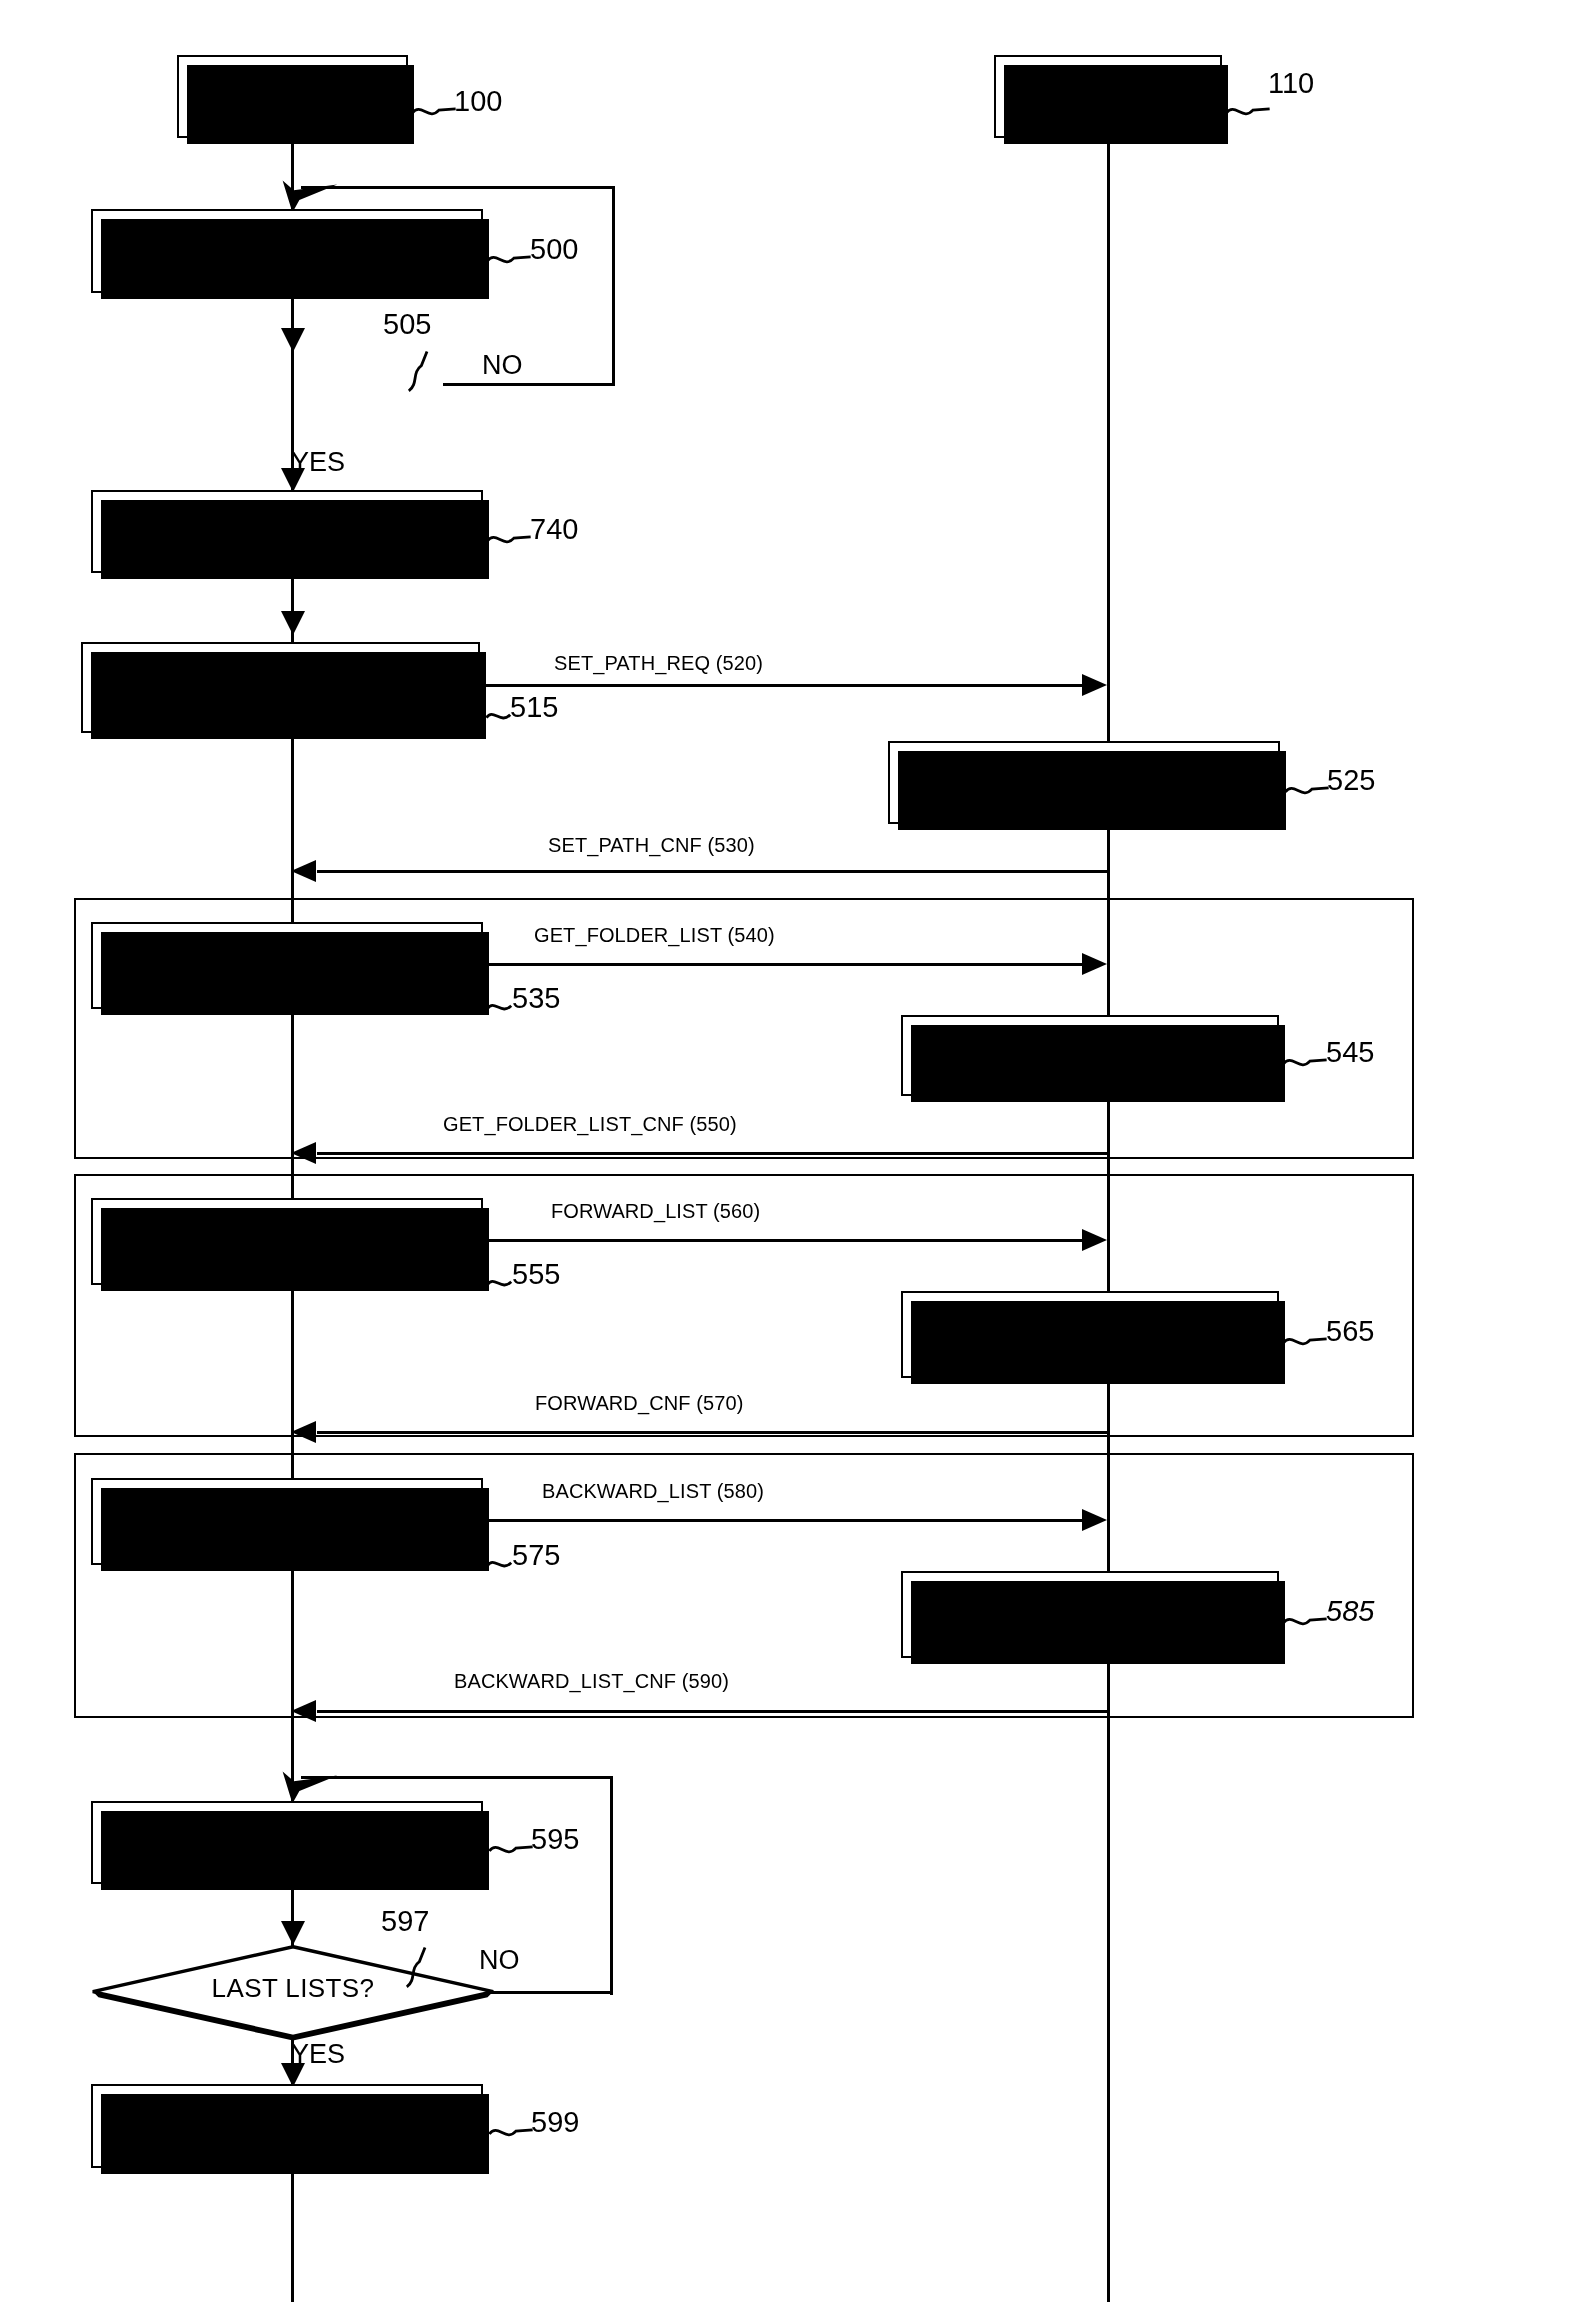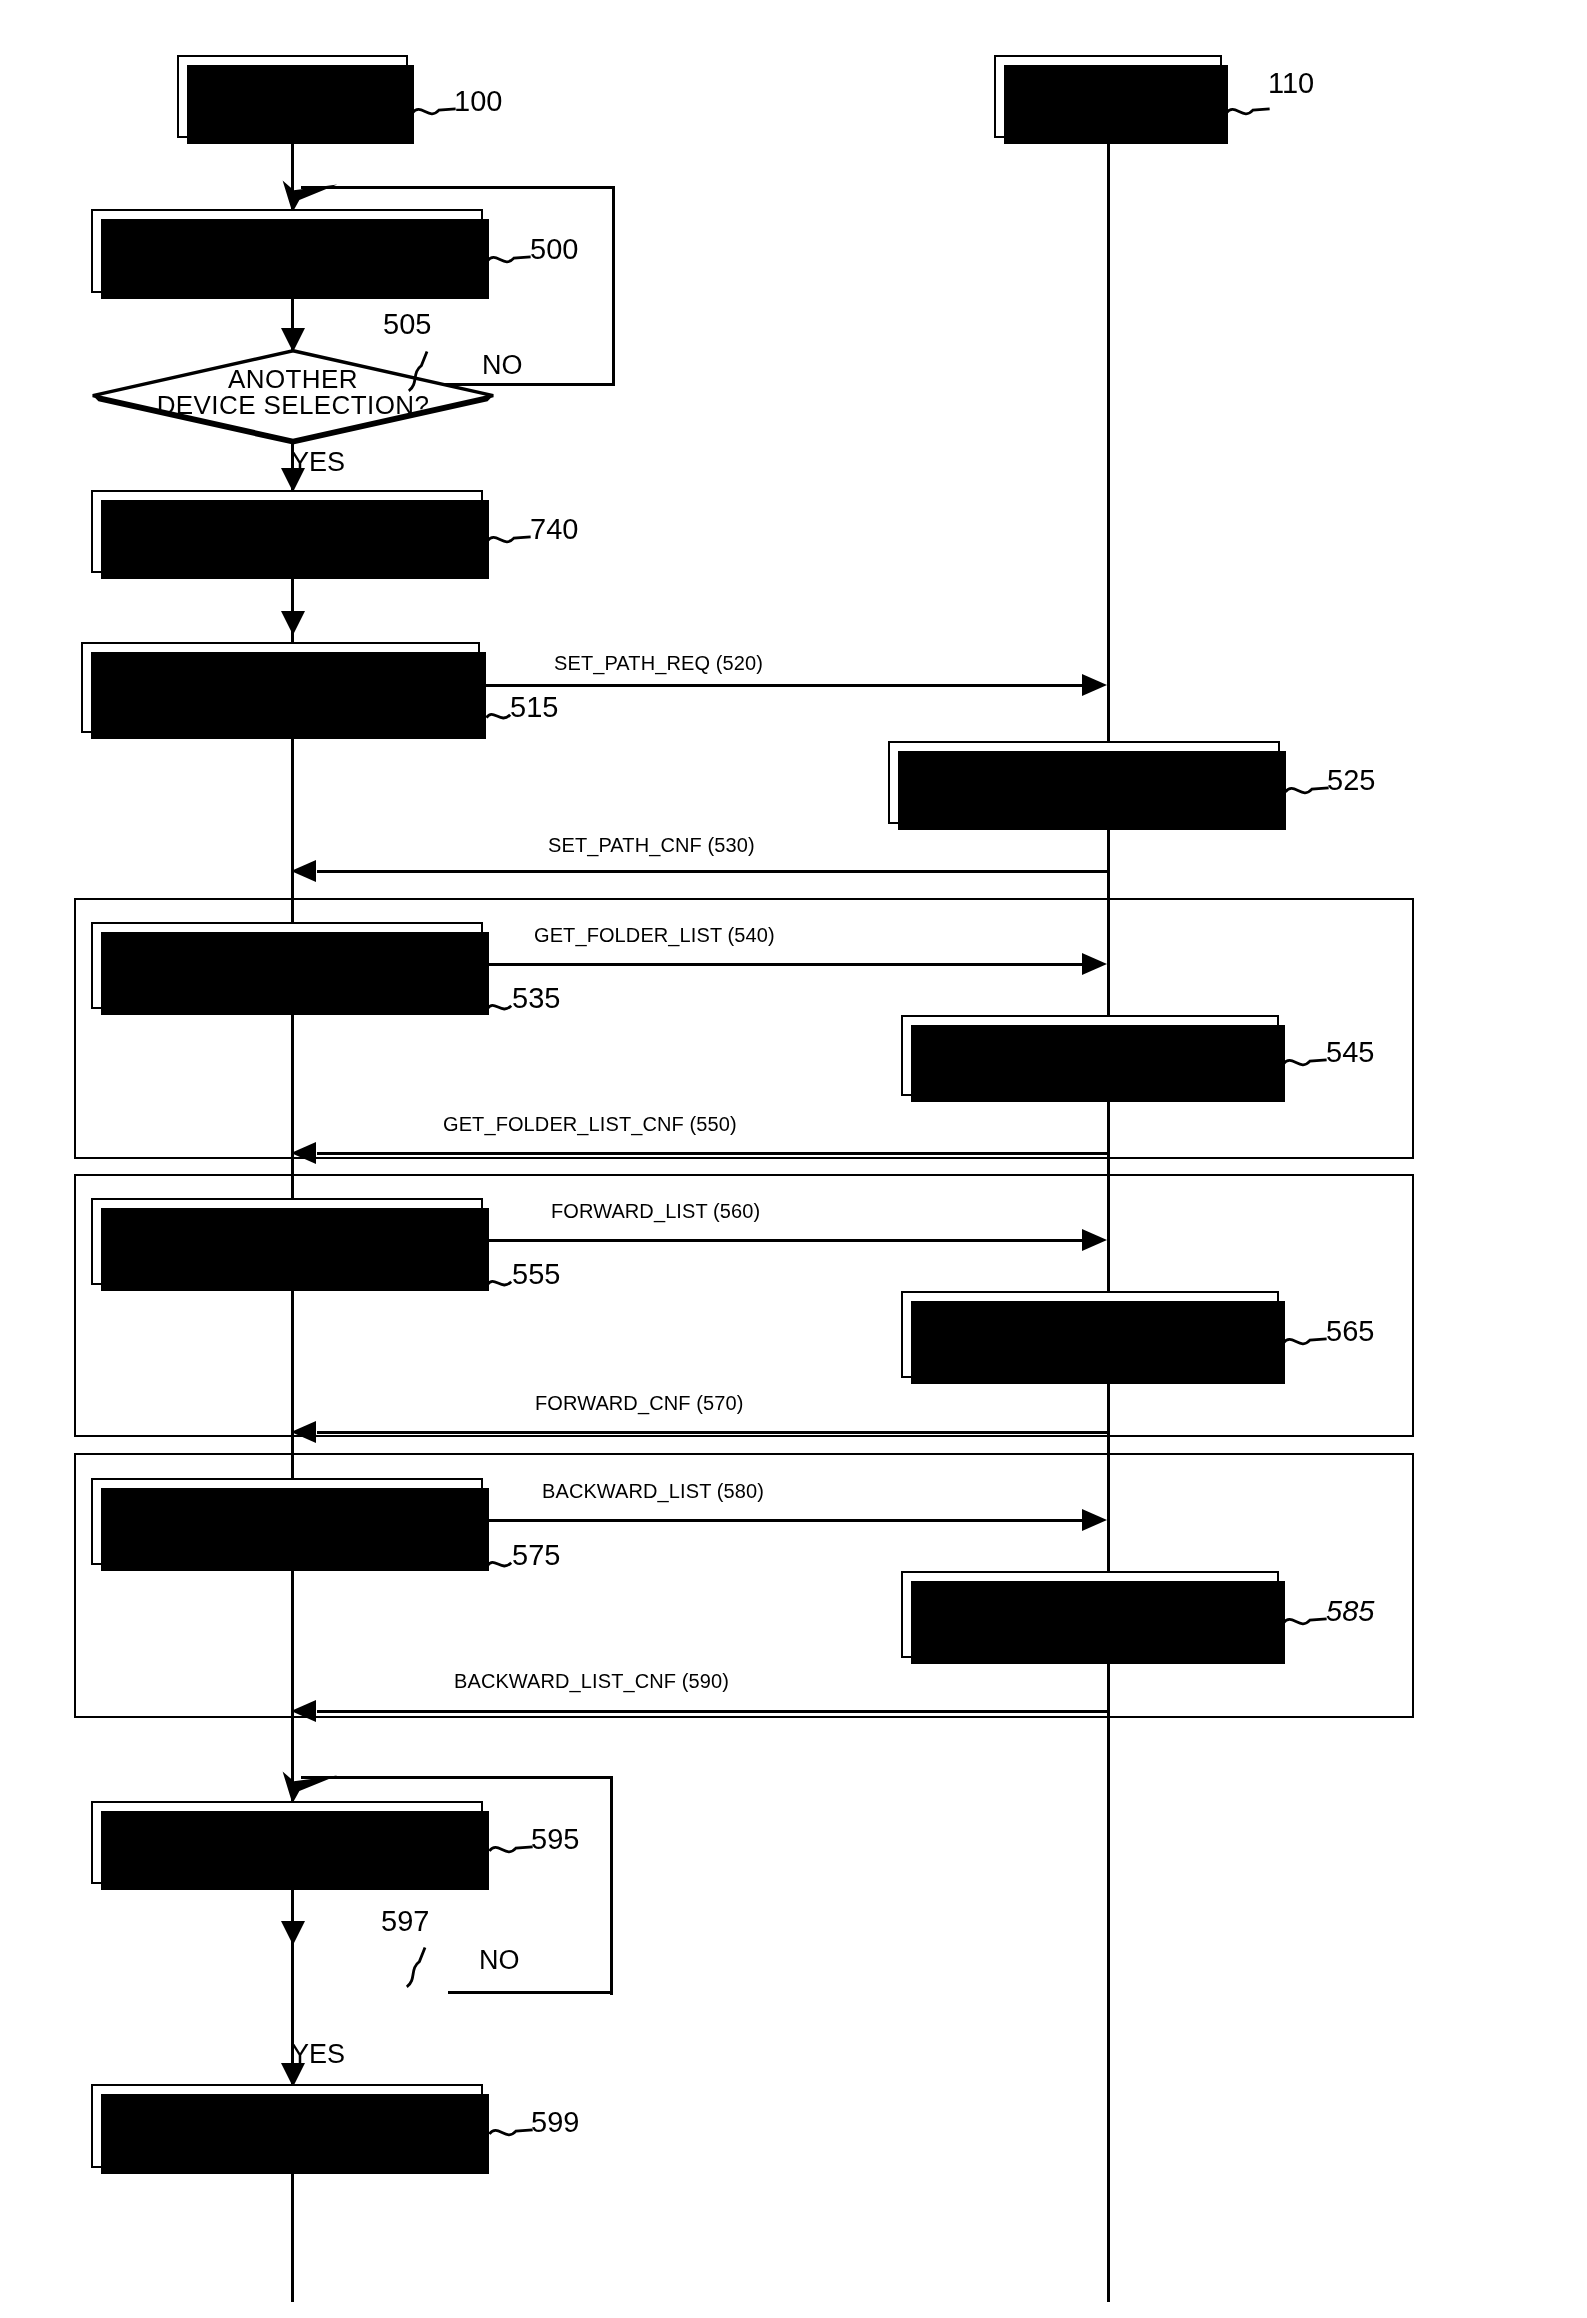--- a/index.html
+++ b/index.html
@@ -107,28 +107,20 @@
 SCREEN</span>
   </div>
   <svg class="squig" style="left:486px;top:247px;" width="60" height="21" viewBox="0 0 86 30">
     <path d="M2,20 C14,4 26,32 40,16 L64,14" stroke="#000" stroke-width="4" fill="none"></path>
   </svg>
   <div class="reflbl" style="left:530px;top:233px;">500</div>
 
   <div class="vline" style="left:291px;top:301px;height:41px;"></div>
   <div class="arr arr-down" style="left:281px;top:328px;"></div>
 
-  <div class="diamond" style="left:90px;top:348px;width:406px;height:87px;">
-    <svg width="406" height="98" viewBox="0 0 580 140">
-      <polygon points="290,4 576,68 290,132 4,68" fill="#fff" stroke="#000" stroke-width="5"></polygon>
-      <polygon points="290,138 12,76 4,68 290,132 576,68 568,76" fill="#000"></polygon>
-    </svg>
-    <div class="dlabel">ANOTHER
-DEVICE SELECTION?</div>
-  </div>
   <svg class="squig" style="left:406px;top:346px;" width="49" height="49" viewBox="0 0 70 70">
     <path d="M4,64 C18,54 8,38 22,28 L30,8" stroke="#000" stroke-width="4" fill="none"></path>
   </svg>
   <div class="reflbl" style="left:383px;top:308px;">505</div>
   <div class="yn" style="left:482px;top:350px;">NO</div>
   <div class="yn" style="left:291px;top:447px;">YES</div>
 
   <div class="vline" style="left:291px;top:430px;height:55px;"></div>
   <div class="arr arr-down" style="left:281px;top:468px;"></div>
 
@@ -265,20 +257,27 @@
 PACKET</span>
   </div>
   <svg class="squig" style="left:488px;top:1837px;" width="60" height="21" viewBox="0 0 86 30">
     <path d="M2,20 C14,4 26,32 40,16 L64,14" stroke="#000" stroke-width="4" fill="none"></path>
   </svg>
   <div class="reflbl" style="left:531px;top:1823px;">595</div>
 
   <div class="vline" style="left:291px;top:1892px;height:45px;"></div>
   <div class="arr arr-down" style="left:281px;top:1921px;"></div>
 
+  <div class="diamond" style="left:90px;top:1944px;width:406px;height:87px;">
+    <svg width="406" height="98" viewBox="0 0 580 140">
+      <polygon points="290,4 576,68 290,132 4,68" fill="#fff" stroke="#000" stroke-width="5"></polygon>
+      <polygon points="290,138 12,76 4,68 290,132 576,68 568,76" fill="#000"></polygon>
+    </svg>
+    <div class="dlabel">LAST LISTS?</div>
+  </div>
   <svg class="squig" style="left:404px;top:1942px;" width="49" height="49" viewBox="0 0 70 70">
     <path d="M4,64 C18,54 8,38 22,28 L30,8" stroke="#000" stroke-width="4" fill="none"></path>
   </svg>
   <div class="reflbl" style="left:381px;top:1905px;">597</div>
   <div class="yn" style="left:479px;top:1945px;">NO</div>
   <div class="yn" style="left:291px;top:2039px;">YES</div>
 
   <div class="vline" style="left:291px;top:2026px;height:55px;"></div>
   <div class="arr arr-down" style="left:281px;top:2063px;"></div>
 

